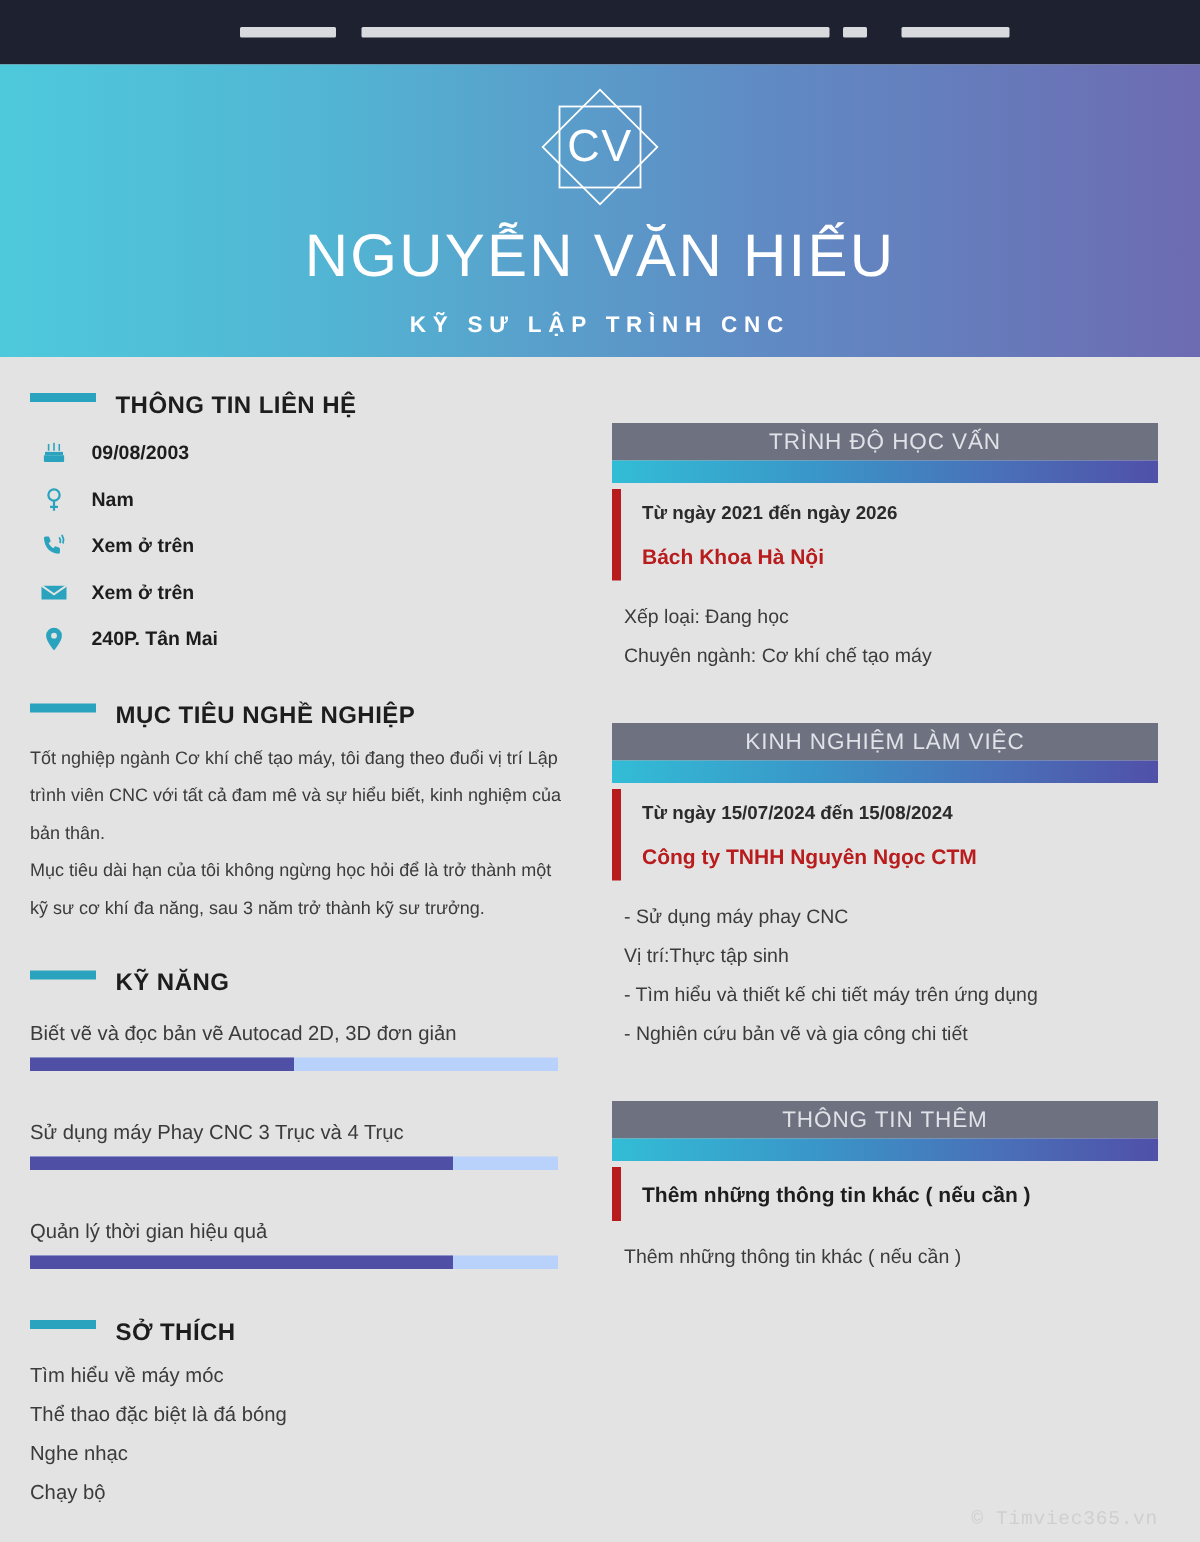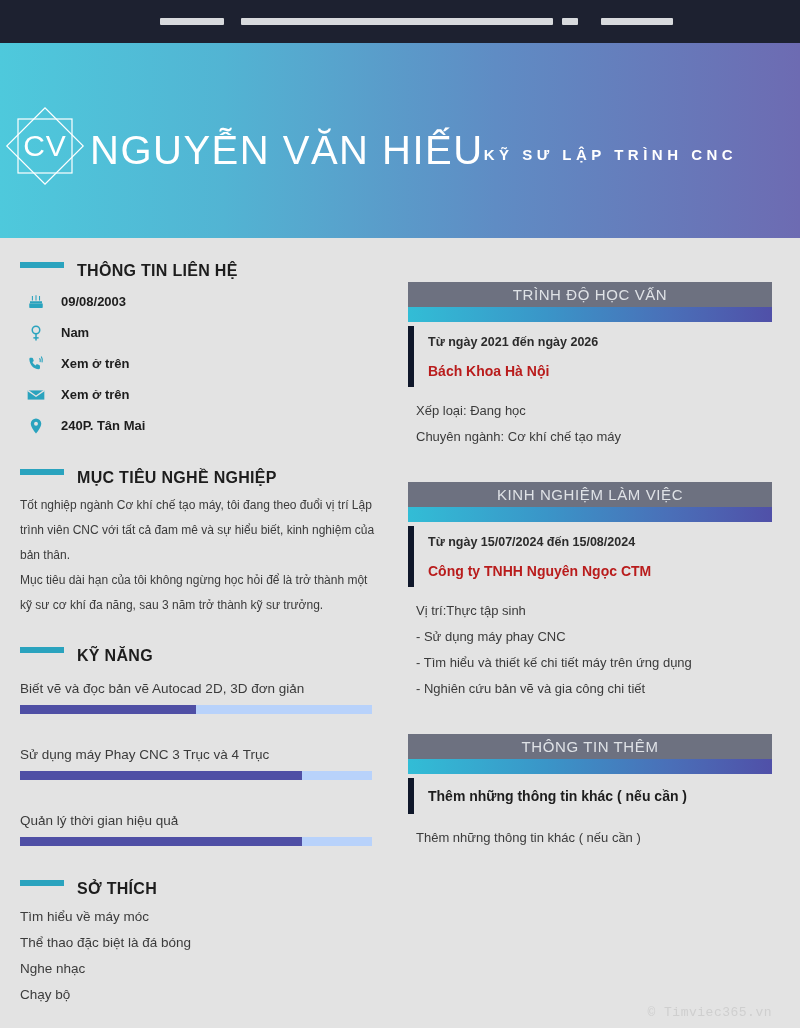--- a/index.html
+++ b/index.html
@@ -31,20 +31,21 @@
   .rd-1 { width: 64px; }
   .rd-2 { width: 312px; margin-left: 17px; }
   .rd-3 { width: 16px; margin-left: 9px; }
   .rd-4 { width: 72px; margin-left: 23px; }
 
   
   .header {
     height: 195px;
     background: linear-gradient(to right, #4ec9dc 0%, #52b4d3 28%, #5f8cc4 62%, #6d6bb2 100%);
     display: flex;
+    flex-direction: column;
     align-items: center;
     justify-content: flex-start;
     padding-top: 10px;
     position: relative;
   }
   .logo-wrap {
     width: 90px;
     height: 90px;
     position: relative;
     display: flex;
@@ -162,21 +163,21 @@
   .rsec-head span {
     color: #dfe2e6;
     font-size: 15px;
     letter-spacing: .6px;
   }
   .rsec-grad {
     height: 15px;
     background: linear-gradient(to right, #32bdd6 0%, #3a95c8 38%, #4a6fb8 72%, #5050a8 100%);
   }
   .rsec-entry {
-    border-left: 6px solid #0f172a;
+    border-left: 6px solid #b91c1c;
     padding: 9px 0 8px 14px;
     margin-top: 4px;
   }
   .entry-date {
     font-size: 12.5px;
     font-weight: 700;
     color: #2b2b2b;
     margin-bottom: 14px;
   }
   .entry-title {
@@ -366,22 +367,22 @@
     <div class="rsec" style="margin-top:10px;">
       <div class="rsec-head">
         <span>KINH NGHIỆM LÀM VIỆC</span>
       </div>
       <div class="rsec-grad"></div>
       <div class="rsec-entry">
         <div class="entry-date">Từ ngày 15/07/2024 đến 15/08/2024</div>
         <div class="entry-title">Công ty TNHH Nguyên Ngọc CTM</div>
       </div>
       <div class="rsec-body">
+        <div class="rline">- Sử dụng máy phay CNC</div>
         <div class="rline"> Vị trí:Thực tập sinh</div>
-        <div class="rline">- Sử dụng máy phay CNC</div>
         <div class="rline">- Tìm hiểu và thiết kế chi tiết máy trên ứng dụng</div>
         <div class="rline">- Nghiên cứu bản vẽ và gia công chi tiết</div>
       </div>
     </div>
 
     <div class="rsec" style="margin-top:8px;">
       <div class="rsec-head">
         <span>THÔNG TIN THÊM</span>
       </div>
       <div class="rsec-grad"></div>

